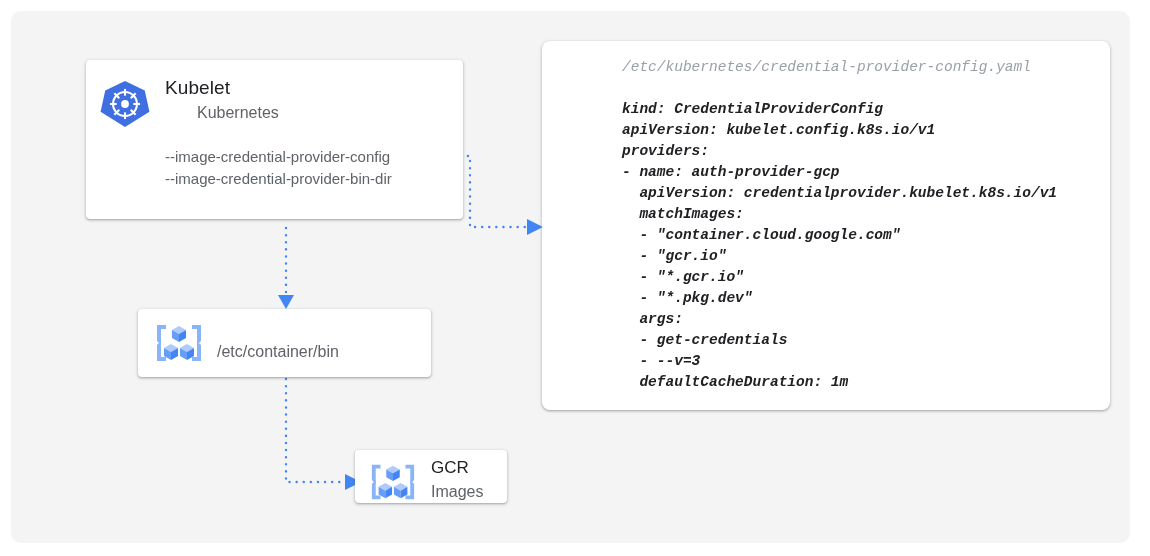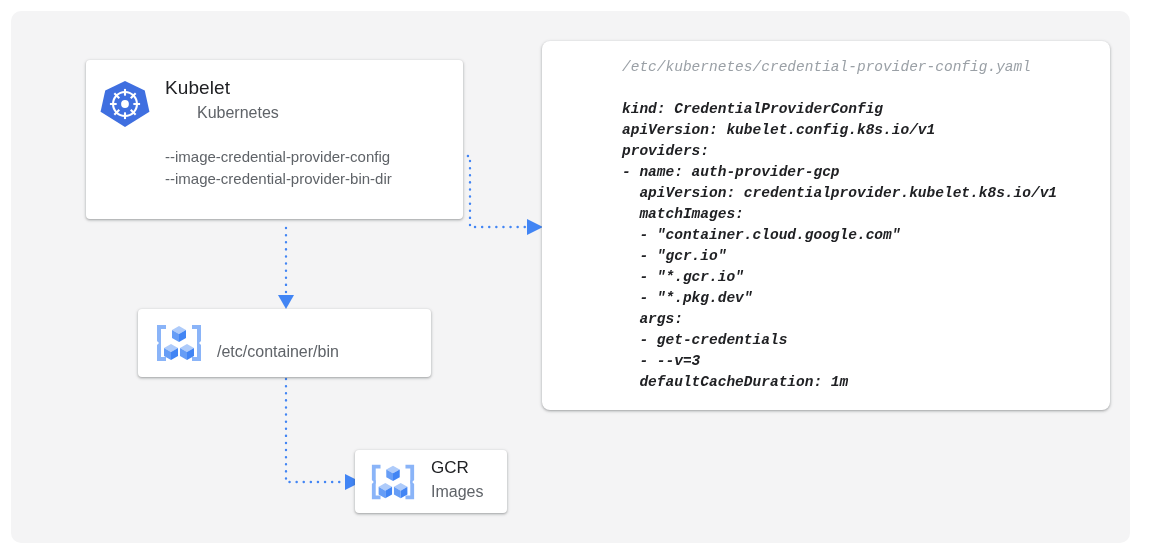--- a/index.html
+++ b/index.html
@@ -105,21 +105,21 @@
     top: 34px;
     font-size: 16px;
     color: #5f6368;
   }
 
   
   #gcr-card {
     left: 355px;
     top: 450px;
     width: 152px;
-    height: 63px;
+    height: 53px;
   }
   #gcr-card .gcp-icon {
     position: absolute;
     left: 13px;
     top: 8px;
     width: 50px;
     height: 48px;
   }
   #gcr-card .title {
     position: absolute;

